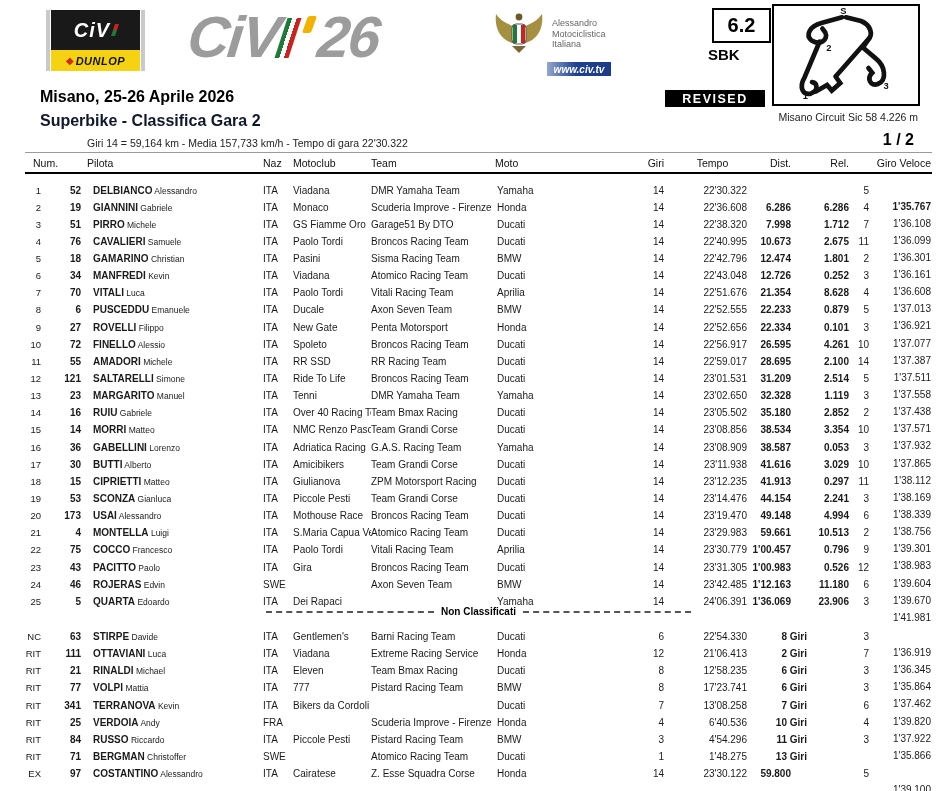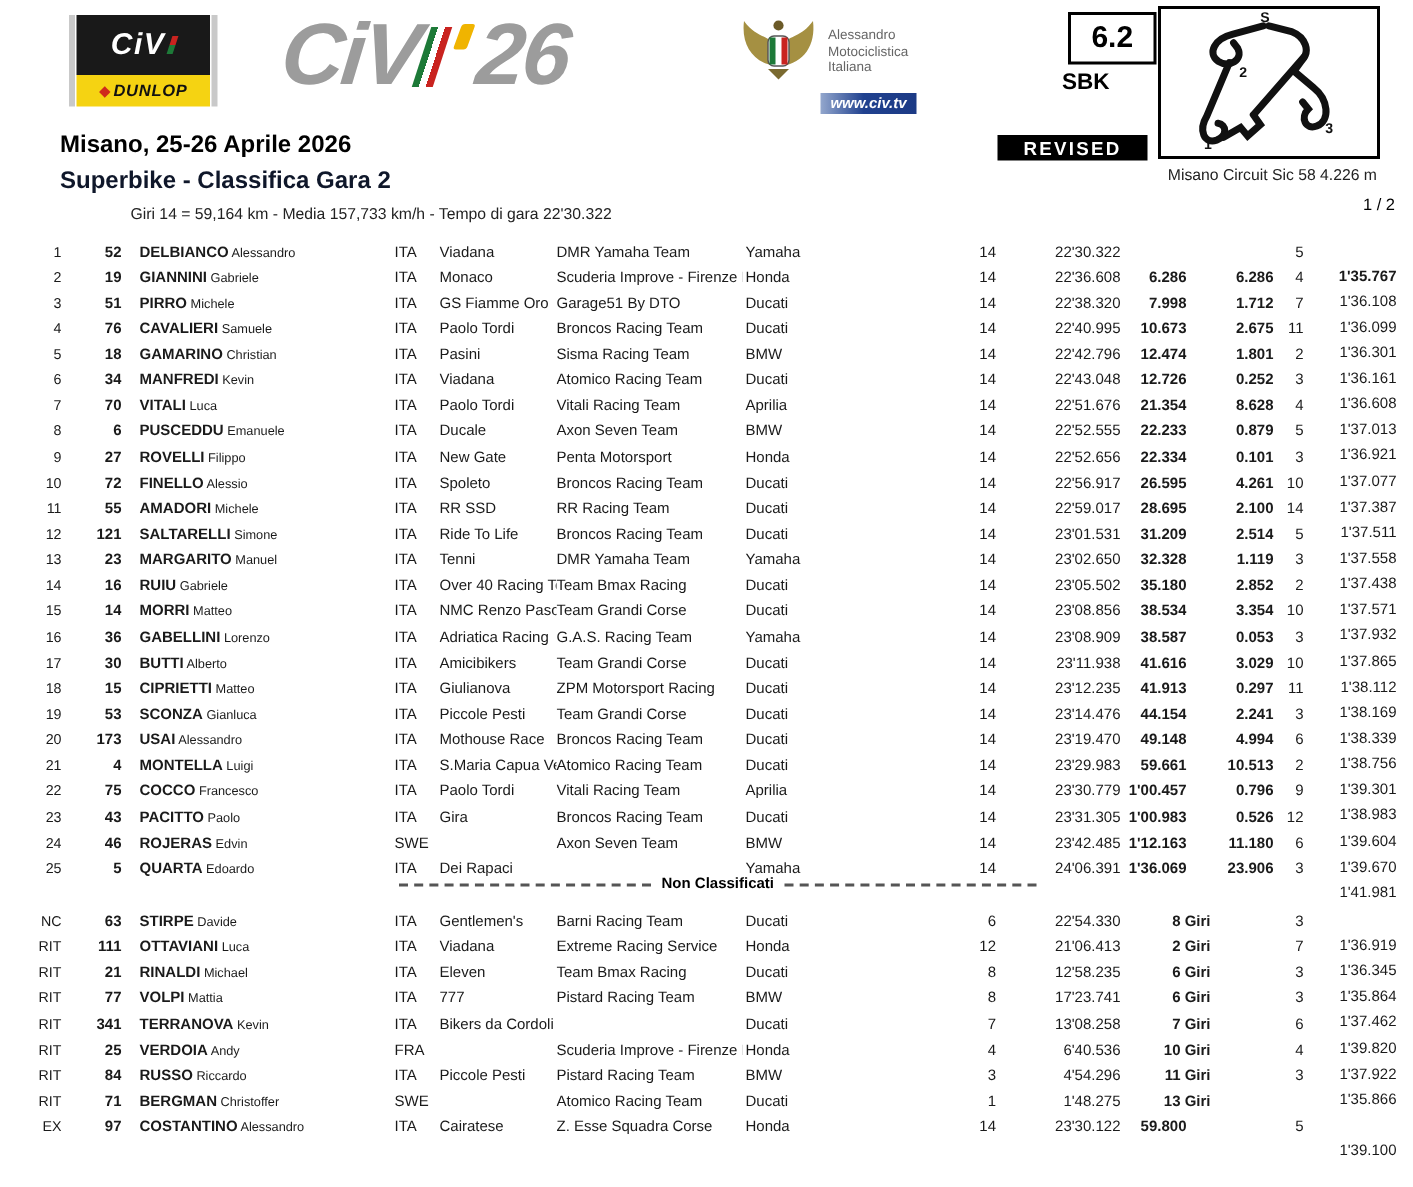--- a/index.html
+++ b/index.html
@@ -31,21 +31,21 @@
          color:#fff;font-size:10px;font-style:italic;font-weight:bold;
          display:flex;align-items:center;justify-content:center;}
 
   .race-no-box{position:absolute;left:712px;top:8px;width:55px;height:31px;border:2px solid #000;
                display:flex;align-items:center;justify-content:center;font-size:20px;font-weight:bold;color:#000;}
   .sbk{position:absolute;left:708px;top:46px;width:59px;text-align:left;font-size:15px;font-weight:bold;color:#000;}
   .revised{position:absolute;left:665px;top:90px;width:100px;height:17px;background:#000;color:#fff;
            font-size:12.5px;font-weight:bold;letter-spacing:1.5px;display:flex;align-items:center;justify-content:center;}
   .track-box{position:absolute;left:772px;top:4px;width:144px;height:98px;border:2px solid #000;background:#fff;}
   .circuit-label{position:absolute;right:24px;top:111px;font-size:10.5px;color:#222;}
-  .page-num{position:absolute;right:12px;top:131px;font-size:11px;font-weight:normal;color:#000;}
+  .page-num{position:absolute;right:28px;top:131px;font-size:16px;font-weight:bold;color:#000;}
 
   
   .title1{position:absolute;left:40px;top:88px;font-size:16px;font-weight:bold;color:#000;}
   .title2{position:absolute;left:40px;top:112px;font-size:16px;font-weight:bold;color:#0f172a;}
   .stats{position:absolute;left:41px;top:137px;font-size:10.5px;color:#222;margin-left:46px;}
 
   
   .table{position:absolute;left:25px;top:152px;width:907px;}
   .grid{display:grid;grid-template-columns:16px 40px 6px 176px 30px 78px 124px 106px 63px 83px 44px 58px 20px 62px;}
   .thead{height:19px;align-items:center;border-top:1px solid #9a9a9a;border-bottom:2px solid #000;font-size:10.5px;color:#111;}
@@ -152,20 +152,33 @@
     </svg>
   </div>
   <div class="circuit-label">Misano Circuit Sic 58 4.226 m</div>
   <div class="page-num">1 / 2</div>
 
   <div class="title1">Misano, 25-26 Aprile 2026</div>
   <div class="title2">Superbike - Classifica Gara 2</div>
   <div class="stats">Giri 14 = 59,164 km  -  Media 157,733 km/h  -  Tempo di gara 22'30.322</div>
 
   <div class="table">
+    <div class="grid thead">
+      <div class="h h-num">Num.</div>
+      <div class="h h-pilota">Pilota</div>
+      <div class="h h-naz">Naz</div>
+      <div class="h h-club">Motoclub</div>
+      <div class="h h-team">Team</div>
+      <div class="h h-moto">Moto</div>
+      <div class="h h-giri">Giri</div>
+      <div class="h h-tempo">Tempo</div>
+      <div class="h h-dist">Dist.</div>
+      <div class="h h-rel">Rel.</div>
+      <div class="h h-gv">Giro Veloce</div>
+    </div>
     <div id="tbody">
         <div class="grid row">
           <div class="cell c-pos">1</div>
           <div class="cell c-num">52</div>
           <div class="cell c-pilot"><span class="last">DELBIANCO</span><span class="first"> Alessandro</span></div>
           <div class="cell c-naz">ITA</div>
           <div class="cell c-club">Viadana</div>
           <div class="cell c-team">DMR Yamaha Team</div>
           <div class="cell c-moto">Yamaha</div>
           <div class="cell c-giri">14</div>

